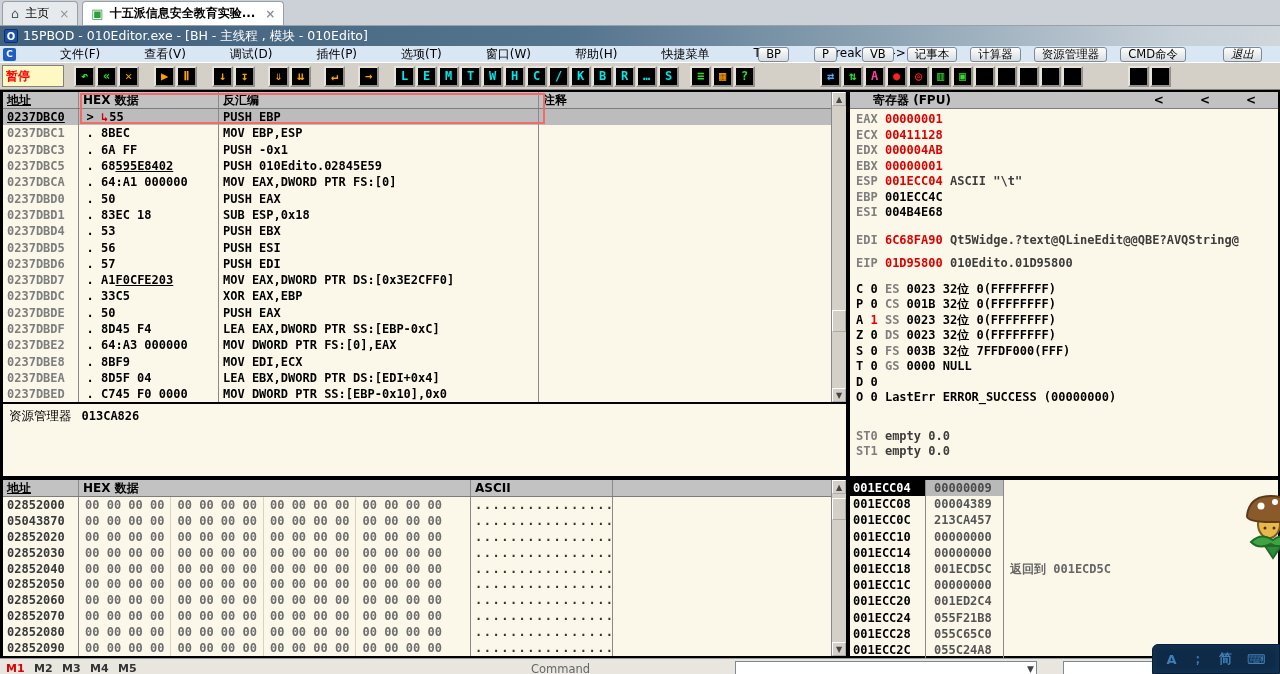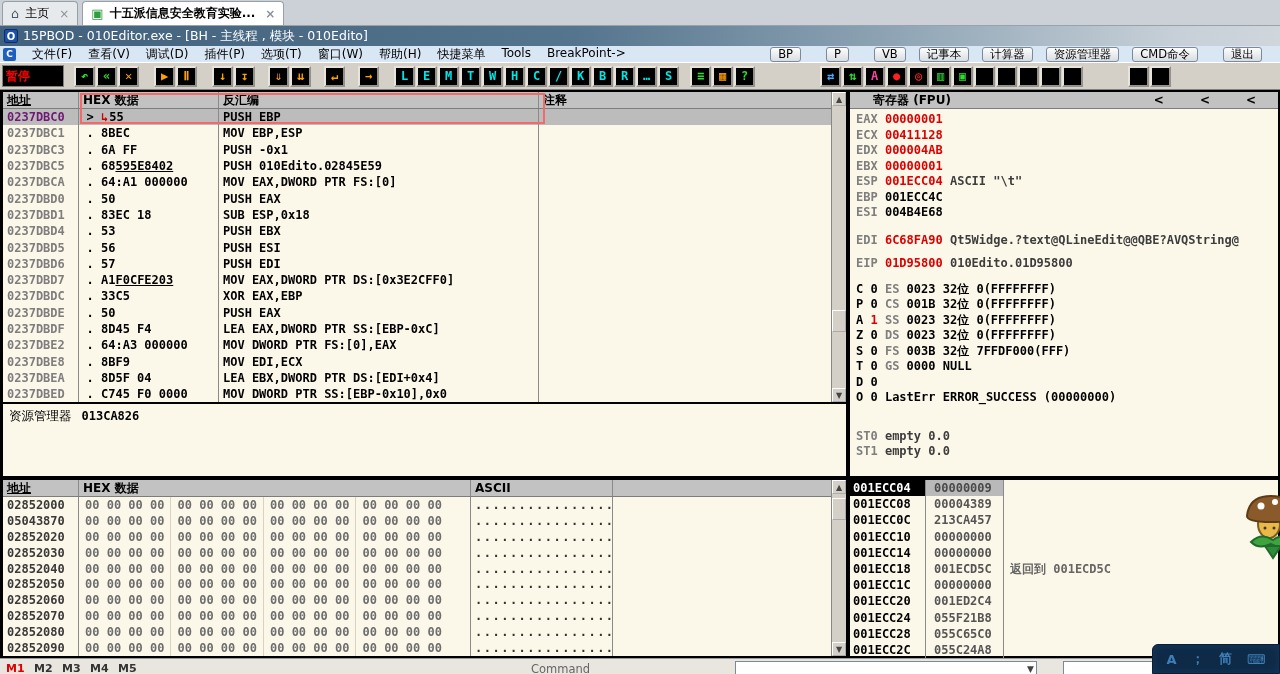--- a/index.html
+++ b/index.html
@@ -23,29 +23,29 @@
     display:flex;align-items:center;color:#fff;padding-left:4px;}
   #app-icon{width:14px;height:14px;background:#1E4FA8;border:1px solid #0d2d66;border-radius:2px;
     color:#fff;font-size:10px;font-weight:bold;display:flex;align-items:center;justify-content:center;margin-right:5px;}
   #title-text{white-space:nowrap;font-size:12.5px;}
 
   
   #menubar{position:absolute;left:0;top:46px;width:1280px;height:16px;background:#D9E7F5;
     display:flex;align-items:center;padding-left:3px;}
   #menu-c-icon{width:13px;height:13px;background:#1E5FBF;border-radius:2px;color:#fff;font-size:9px;
     font-weight:bold;display:flex;align-items:center;justify-content:center;margin-right:8px;}
-  .menu-item{padding:0 8px;white-space:nowrap;cursor:default;}
+  .menu-item{padding:0 8px;white-space:nowrap;cursor:default;margin-left:28px;}
   #menu-right{position:absolute;right:18px;top:0px;height:16px;display:flex;align-items:center;gap:13px;}
   .chrome-btn{height:15px;padding:0 7px;font-size:11.5px;line-height:13px;border:1px solid #7B8A99;border-radius:3px;
     background:linear-gradient(#FDFDFD,#D8DDE2);white-space:nowrap;display:flex;align-items:center;}
 
   
   #toolbar{position:absolute;left:0;top:62px;width:1280px;height:28px;background:#D4D0C8;
     border-top:1px solid #FFFFFF;border-bottom:1px solid #808080;display:flex;align-items:center;padding-left:2px;}
-  #pause-status{width:62px;height:22px;background:#000000;border:1px solid #808080;color:#FF0000;
+  #pause-status{width:62px;height:22px;background:#fef9c3;border:1px solid #808080;color:#FF0000;
     font-weight:bold;font-size:12px;display:flex;align-items:center;padding-left:3px;margin-right:10px;}
   .tbtn{width:21px;height:21px;background:#000;border:2px outset #E8E4DC;margin-right:1px;
     display:flex;align-items:center;justify-content:center;font-weight:bold;font-size:12px;flex:none;
     font-family:"DejaVu Sans Mono","Liberation Mono",monospace;}
   .tgap{flex:none;height:1px;}
 
   
   .panel{position:absolute;background:#FBF7E9;border:2px solid #000;}
   .phead{background:#C2C2C2;border-bottom:1px solid #7c7c7c;display:flex;align-items:center;
     font-weight:bold;font-size:12px;height:17px;}
@@ -60,21 +60,21 @@
   #disasm{left:0;top:90px;width:848px;height:314px;border-left-width:3px;}
   #disasm-rows{position:absolute;left:0;top:17px;right:15px;bottom:0;overflow:hidden;}
   .drow{display:grid;grid-template-columns:76px 140px 320px auto;height:16.3px;align-items:center;
     font-family:"DejaVu Sans Mono","Liberation Mono",monospace;font-weight:bold;font-size:12px;white-space:nowrap;}
   .drow .c{height:100%;display:flex;align-items:center;overflow:hidden;}
   .drow .addr{color:#7E7E7E;padding-left:4px;border-right:1px solid #8a8a8a;}
   .drow .bytes{border-right:1px solid #8a8a8a;padding-left:0;}
   .drow .mark{display:inline-block;width:22px;text-align:center;color:#000;flex:none;}
   .drow .dis{border-right:1px solid #8a8a8a;padding-left:4px;}
   .drow.sel{background:#BCBCBC;}
-  .drow.sel .addr{color:#701a75;}
+  .drow.sel .addr{color:#000000;text-decoration:underline;}
   .redarrow{color:#D00000;margin-right:1px;}
   .ubytes{text-decoration:underline;}
   #red-annot{position:absolute;left:77px;top:1px;width:465px;height:31px;border:2px solid #F26B6B;
     pointer-events:none;z-index:5;}
   #disasm-sthumb{top:218px;height:22px;}
 
   
   #infopane{left:0;top:404px;width:848px;height:74px;border-top:none;border-left-width:3px;padding:4px 6px;}
   #infopane .lbl{font-size:12.5px;}
   #infopane .val{font-family:"DejaVu Sans Mono","Liberation Mono",monospace;font-weight:bold;margin-left:10px;}
@@ -174,21 +174,21 @@
         <span class="menu-item">BreakPoint-&gt;</span>
       </span>
     <span id="menu-right">
         <span class="chrome-btn">BP</span>
         <span class="chrome-btn" style="margin-left: 12px;">P</span>
         <span class="chrome-btn" style="margin-left: 12px;">VB</span>
         <span class="chrome-btn">记事本</span>
         <span class="chrome-btn">计算器</span>
         <span class="chrome-btn">资源管理器</span>
         <span class="chrome-btn">CMD命令</span>
-        <span class="chrome-btn" style="margin-left: 12px;">退出</span>
+        <span class="chrome-btn" style="margin-left: 24px; font-style: italic;">退出</span>
       </span>
   </div>
 
   <div id="toolbar">
     <div id="pause-status">暂停</div>
     <span id="toolbar-buttons" style="display:flex;align-items:center;">
         <span class="tbtn" style="color: rgb(46, 219, 46);">↶</span>
         <span class="tbtn" style="color: rgb(46, 219, 46);">«</span>
         <span class="tbtn" style="color: rgb(255, 160, 0);">✕</span>
         <span class="tgap" style="width: 14px;"></span>

